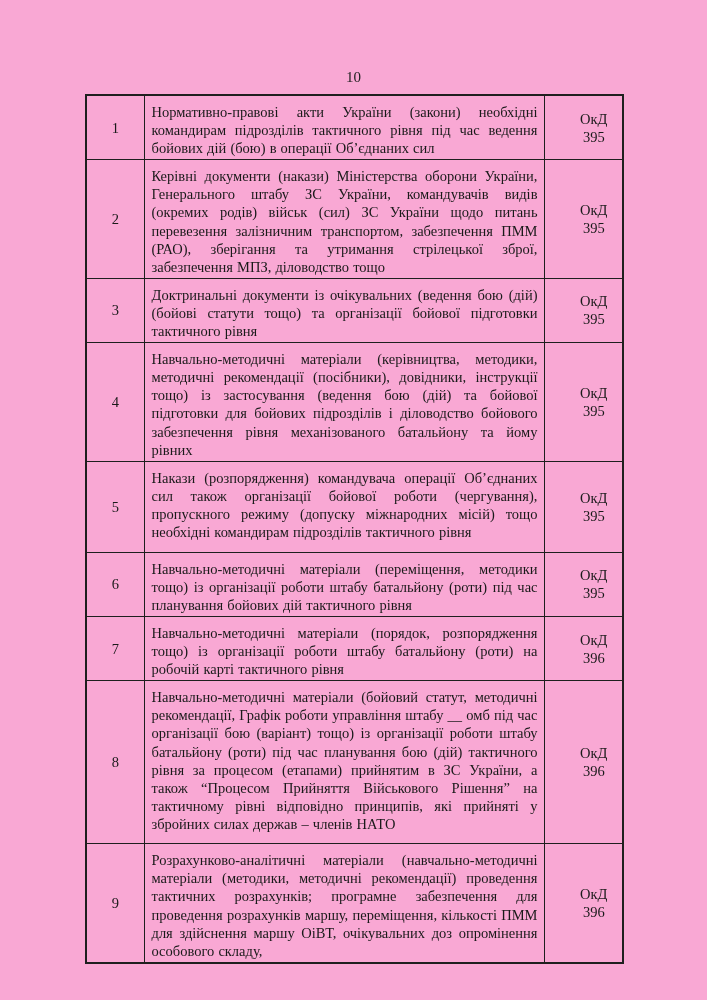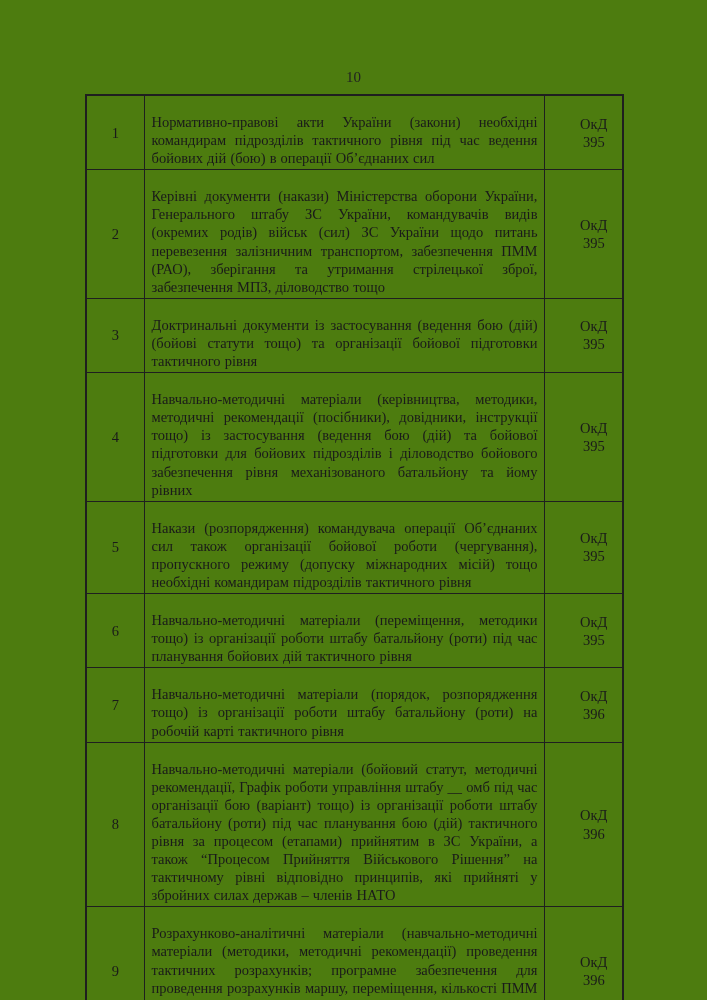--- a/index.html
+++ b/index.html
@@ -4,21 +4,21 @@
 <style>
   html, body {
     margin: 0;
     padding: 0;
     background: #ffffff;
   }
   .page {
     position: relative;
     width: 707px;
     height: 1000px;
-    background: #4d7c0f;
+    background: #f9a8d4;
     overflow: hidden;
     font-family: "Liberation Serif", "DejaVu Serif", serif;
     color: #1a1a1a;
   }
   .page-number {
     padding-top: 69px;
     text-align: center;
     font-size: 15px;
     line-height: 17px;
     color: #222222;
@@ -39,21 +39,21 @@
     line-height: 18.1px;
     padding: 0;
   }
   td.num {
     text-align: center;
     vertical-align: middle;
   }
   td.desc {
     vertical-align: top;
     text-align: justify;
-    padding: 17px 6px 2px 7px;
+    padding: 7px 6px 2px 7px;
     word-spacing: 0.5px;
   }
   td.code {
     text-align: center;
     vertical-align: middle;
   }
   td.code .code-line { display: block; margin-left: 21px; }
   tr.r1 { height: 52px;  }
   tr.r2 { height: 110px; }
   tr.r3 { height: 55px;  }
@@ -89,21 +89,21 @@
       <tr class="r2">
         <td class="num">2</td>
         <td class="desc">Керівні документи (накази) Міністерства оборони України, Генерального штабу ЗС України, командувачів видів (окремих родів) військ (сил) ЗС України щодо питань перевезення залізничним транспортом, забезпечення ПММ (РАО), зберігання та утримання стрілецької зброї, забезпечення МПЗ, діловодство тощо</td>
         <td class="code">
           <span class="code-line">ОкД</span>
           <span class="code-line">395</span>
         </td>
       </tr>
       <tr class="r3">
         <td class="num">3</td>
-        <td class="desc">Доктринальні документи із застосування (ведення бою (дій) (бойові статути тощо) та організації бойової підготовки тактичного рівня</td>
+        <td class="desc">Доктринальні документи із очікувальних (ведення бою (дій) (бойові статути тощо) та організації бойової підготовки тактичного рівня</td>
         <td class="code">
           <span class="code-line">ОкД</span>
           <span class="code-line">395</span>
         </td>
       </tr>
       <tr class="r4">
         <td class="num">4</td>
         <td class="desc">Навчально-методичні матеріали (керівництва, методики, методичні рекомендації (посібники), довідники, інструкції тощо) із застосування (ведення бою (дій) та бойової підготовки для бойових підрозділів і діловодство бойового забезпечення рівня механізованого батальйону та йому рівних</td>
         <td class="code">
           <span class="code-line">ОкД</span>

